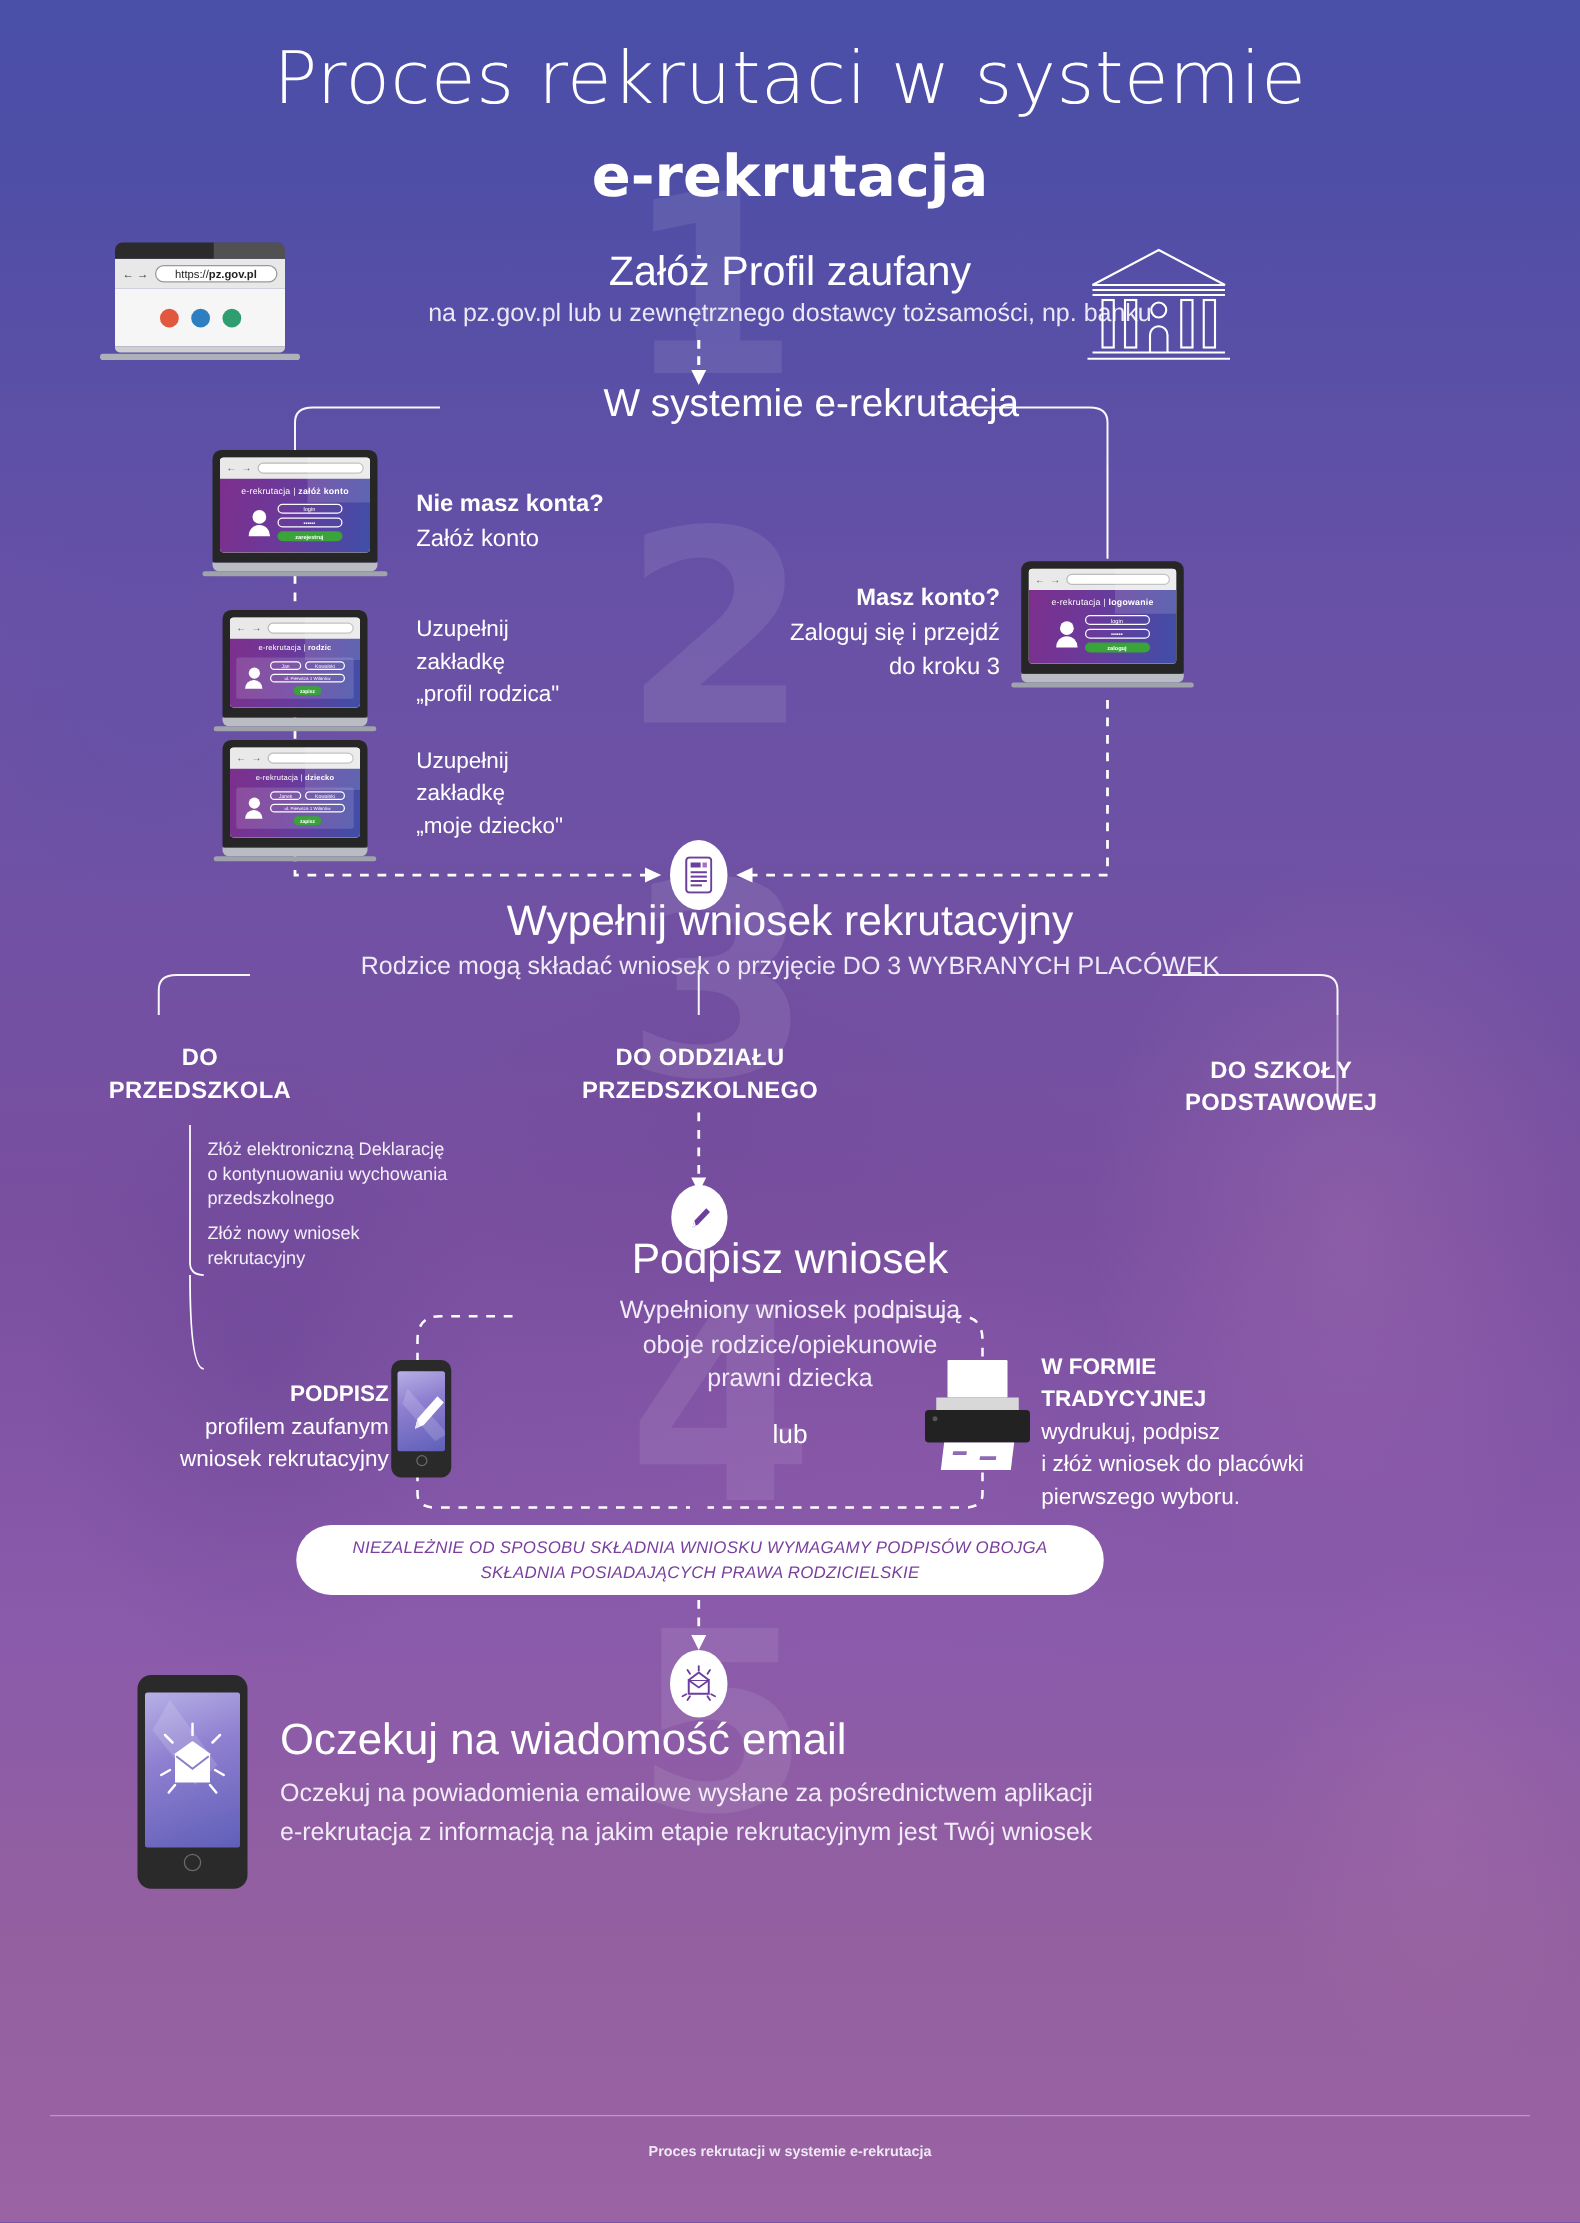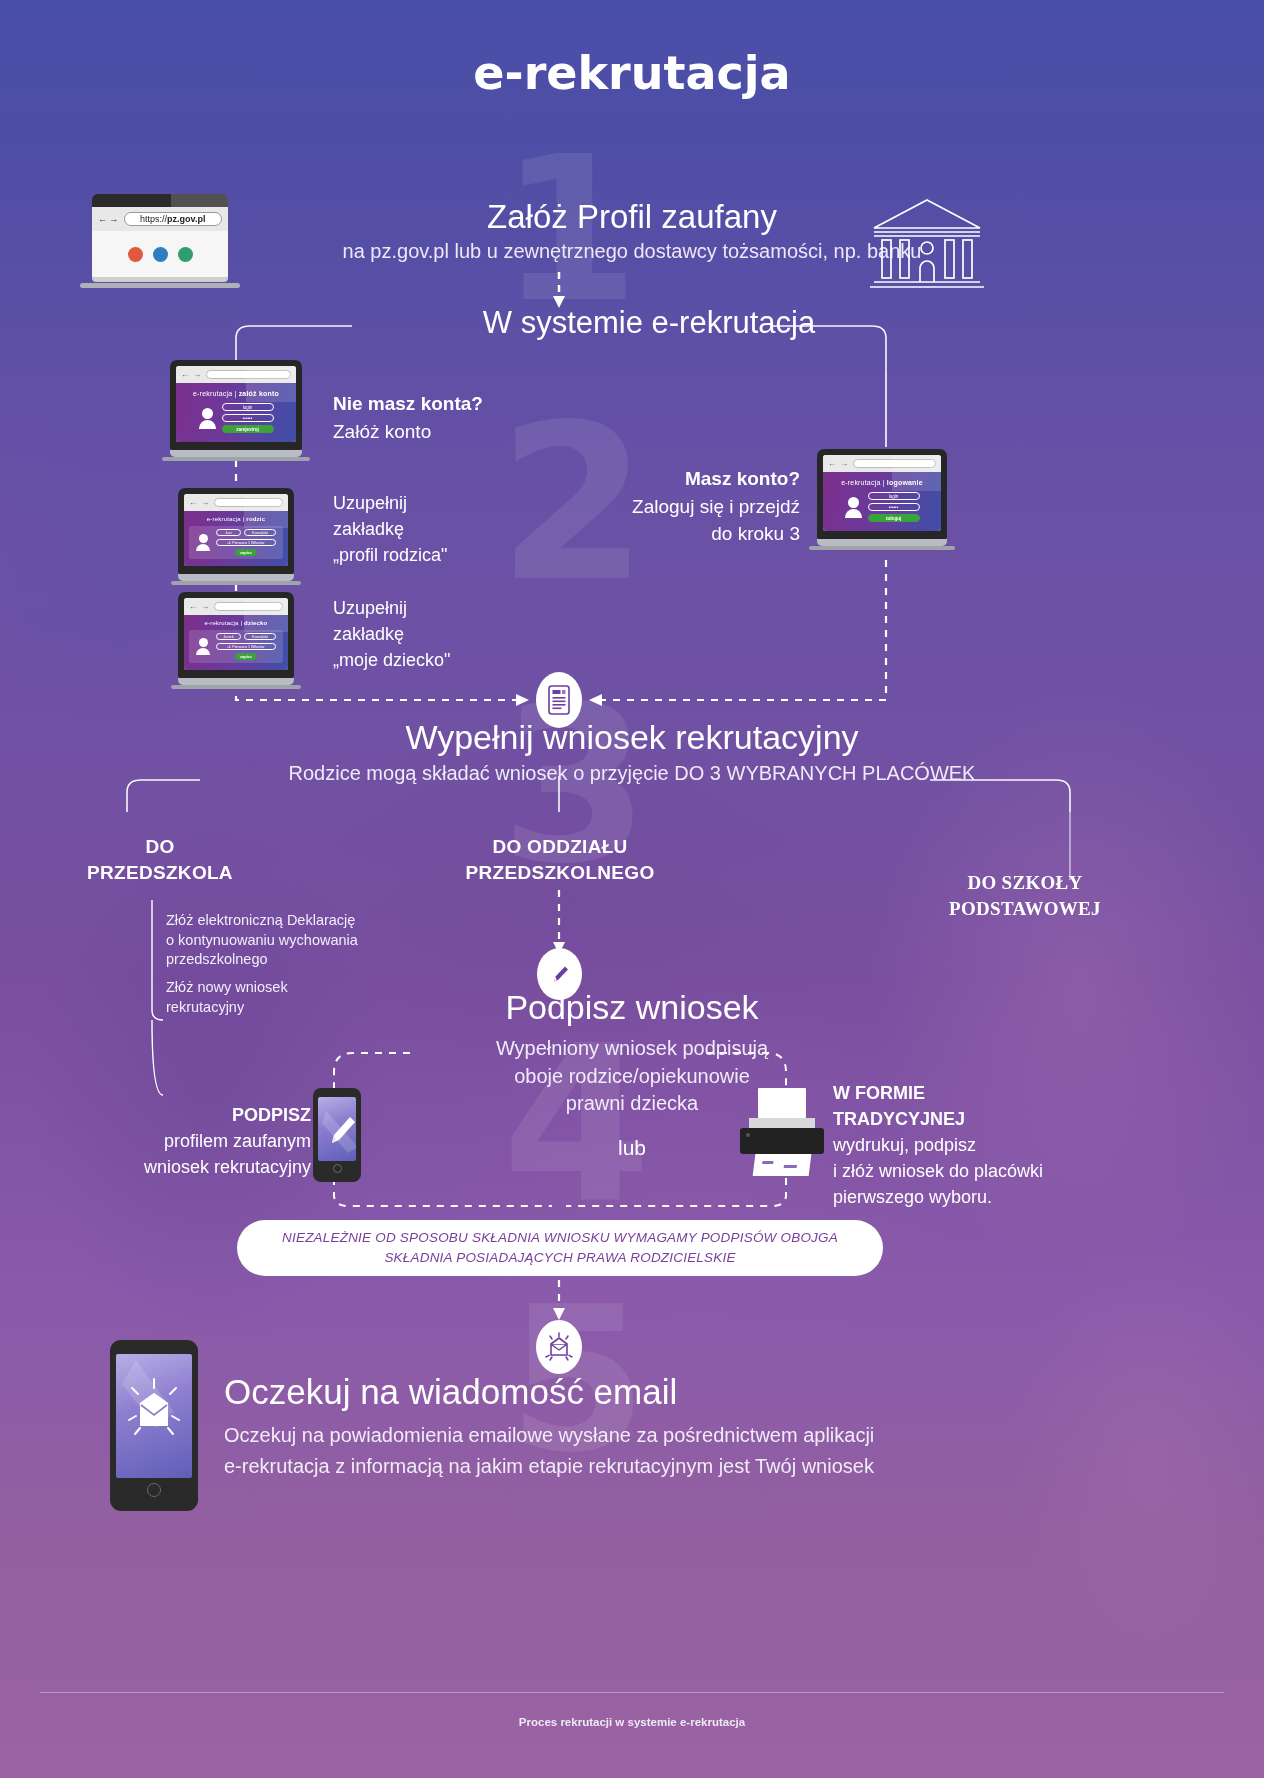--- a/index.html
+++ b/index.html
@@ -145,20 +145,21 @@
 <div id="poster">
   <div id="bgblobs"></div>
 
   <div class="ghost-num" style="left:500px;top:150px;font-size:200px;">1</div>
   <div class="ghost-num" style="left:498px;top:418px;font-size:215px;">2</div>
   <div class="ghost-num" style="left:500px;top:700px;font-size:215px;">3</div>
   <div class="ghost-num" style="left:502px;top:1040px;font-size:215px;">4</div>
   <div class="ghost-num" style="left:508px;top:1300px;font-size:200px;">5</div>
 
   <div id="title-wrap">
+    <div id="title-l1">Proces rekrutaci w systemie</div>
     <div id="title-l2">e-rekrutacja</div>
   </div>
 
   <div id="s1-head">Załóż Profil zaufany</div>
   <div id="s1-sub">na pz.gov.pl lub u zewnętrznego dostawcy tożsamości, np. banku</div>
 
   <div id="browser1">
     <div id="br-top"></div>
     <div id="br-mid">
       <span id="br-arrows">← →</span>
@@ -377,21 +378,21 @@
     </svg>
   </div>
 
   <div id="s3-title">Wypełnij wniosek rekrutacyjny</div>
   <div id="s3-sub">Rodzice mogą składać wniosek o przyjęcie DO 3 WYBRANYCH PLACÓWEK</div>
 
   <div class="branch-head" style="left:40px;top:834px;width:240px;white-space:pre-line;">DO
 PRZEDSZKOLA</div>
   <div class="branch-head" style="left:440px;top:834px;width:240px;white-space:pre-line;">DO ODDZIAŁU
 PRZEDSZKOLNEGO</div>
-  <div class="branch-head" style="left:905px;top:870px;width:240px;white-space:pre-line;font-family:Liberation Serif, serif;">DO SZKOŁY
+  <div class="branch-head" style="left:905px;top:844px;width:240px;white-space:pre-line;">DO SZKOŁY
 PODSTAWOWEJ</div>
 
   <div class="bullet-txt" style="left:166px;top:978px;width:260px;white-space:pre-line;">Złóż nowy wniosek
 rekrutacyjny</div>
   <div class="bullet-txt" style="left:166px;top:911px;width:260px;white-space:pre-line;">Złóż elektroniczną Deklarację
 o kontynuowaniu wychowania
 przedszkolnego</div>
 
   <div class="circ-icon" style="left:537px;top:948px;width:45px;height:52px;">
     <svg width="22" height="26" viewBox="0 0 22 26">

